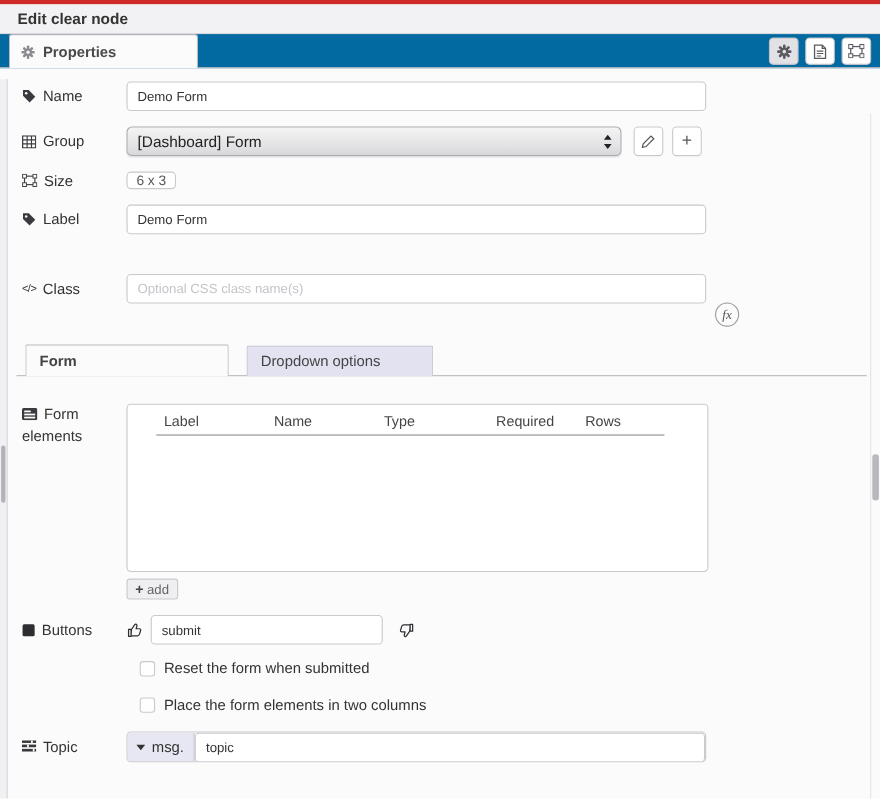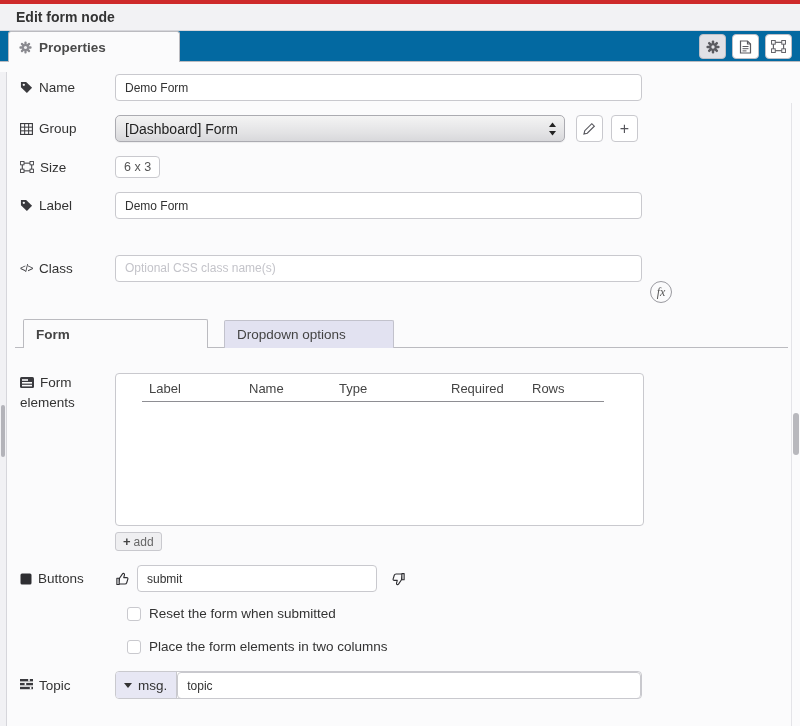--- a/index.html
+++ b/index.html
@@ -94,21 +94,21 @@
     box-shadow:0 1px 1px rgba(0,0,0,0.06);
   }
   .select-wrap .arrows { position:absolute; right:7px; top:6px; }
 
   .mini-btn {
     width:27px; height:27px; background:#fff; border:1px solid #C9C9CE;
     border-radius:4px; display:flex; align-items:center; justify-content:center;
     cursor:pointer; color:#555;
   }
   .sz-btn {
-    height:22px; min-width:41px; background:#fff; border:1px solid #C9C9CE;
+    height:16px; min-width:41px; background:#fff; border:1px solid #C9C9CE;
     border-radius:4px; font-size:12.5px; color:#555; cursor:pointer;
     display:inline-flex; align-items:center; justify-content:center; padding:0 8px;
     font-family:inherit;
   }
   .fx-badge {
     width:22px; height:22px; border:1px solid #9A9AA0; border-radius:50%;
     display:flex; align-items:center; justify-content:center; margin-left:8px;
     font-family:"Liberation Serif","DejaVu Serif",serif; font-style:italic;
     font-size:12px; color:#555; background:#FBFBFC;margin-top:48px;
   }
@@ -126,33 +126,33 @@
     left:209px; width:170px; background:#E2E2F1; border:1px solid #C2C2CC;
     border-bottom:none; border-radius:2px 2px 0 0; color:#444; top:1px; height:28px;
   }
 
   .elems-table {
     width:529px; height:153px; background:#fff; border:1px solid #C9C9CE;
     border-radius:4px; position:relative;
   }
   .elems-head { position:relative; height:27px; }
   .elems-head span { position:absolute; top:7px; font-size:13px; color:#444; }
-  .col-0 { left:33px; } .col-1 { left:133px; } .col-2 { left:223px; }
+  .col-0 { left:33px; } .col-1 { left:133px; } .col-2 { left:233px; }
   .col-3 { left:335px; } .col-4 { left:416px; }
   .elems-rule { margin-left:26px; width:462px; border-bottom:1px solid #8E8E93; }
 
   .add-btn {
     margin:6px 0 0 0; height:19px; padding:0 7px; background:#EFEFF1;
     border:1px solid #C9C9CE; border-radius:3px; font-size:12px; color:#666;
     display:inline-flex; align-items:center; cursor:pointer; font-family:inherit;
   }
   .add-btn .plus { font-weight:bold; color:#444; margin-right:3px; font-size:13px; }
 
   .thumb-ic { display:inline-flex; margin-right:7px; }
-  .w-btnfield { width:240px; }
+  .w-btnfield { width:211px; }
   .gap28 { width:29px; display:flex; justify-content:flex-end; }
 
   .chk-row { display:flex; align-items:center; margin:0 0 15px 119px; }
   .chk {
     width:14px; height:14px; border:1px solid #C9C9CE; border-radius:3px;
     background:#fff; margin-right:8px; flex:none; cursor:pointer;
   }
   .chk-row label { color:#333; cursor:pointer; }
 
   .typed-input {
@@ -170,21 +170,21 @@
   svg { display:block; }
 </style>
 </head>
 <body>
 
 <div id="app">
 
   <div class="top-red"></div>
 
   <div class="dialog-header">
-    <span class="title">Edit form node</span>
+    <span class="title">Edit clear node</span>
   </div>
 
 
   <div class="tabrow">
     <div class="tab-properties">
       <span class="ic">
         <svg width="13" height="13" viewBox="0 0 16 16">
           <g fill="#8A8A90">
             <rect x="6.6" y="0.5" width="2.8" height="15" rx="1.2"></rect>
             <rect x="0.5" y="6.6" width="15" height="2.8" rx="1.2"></rect>

